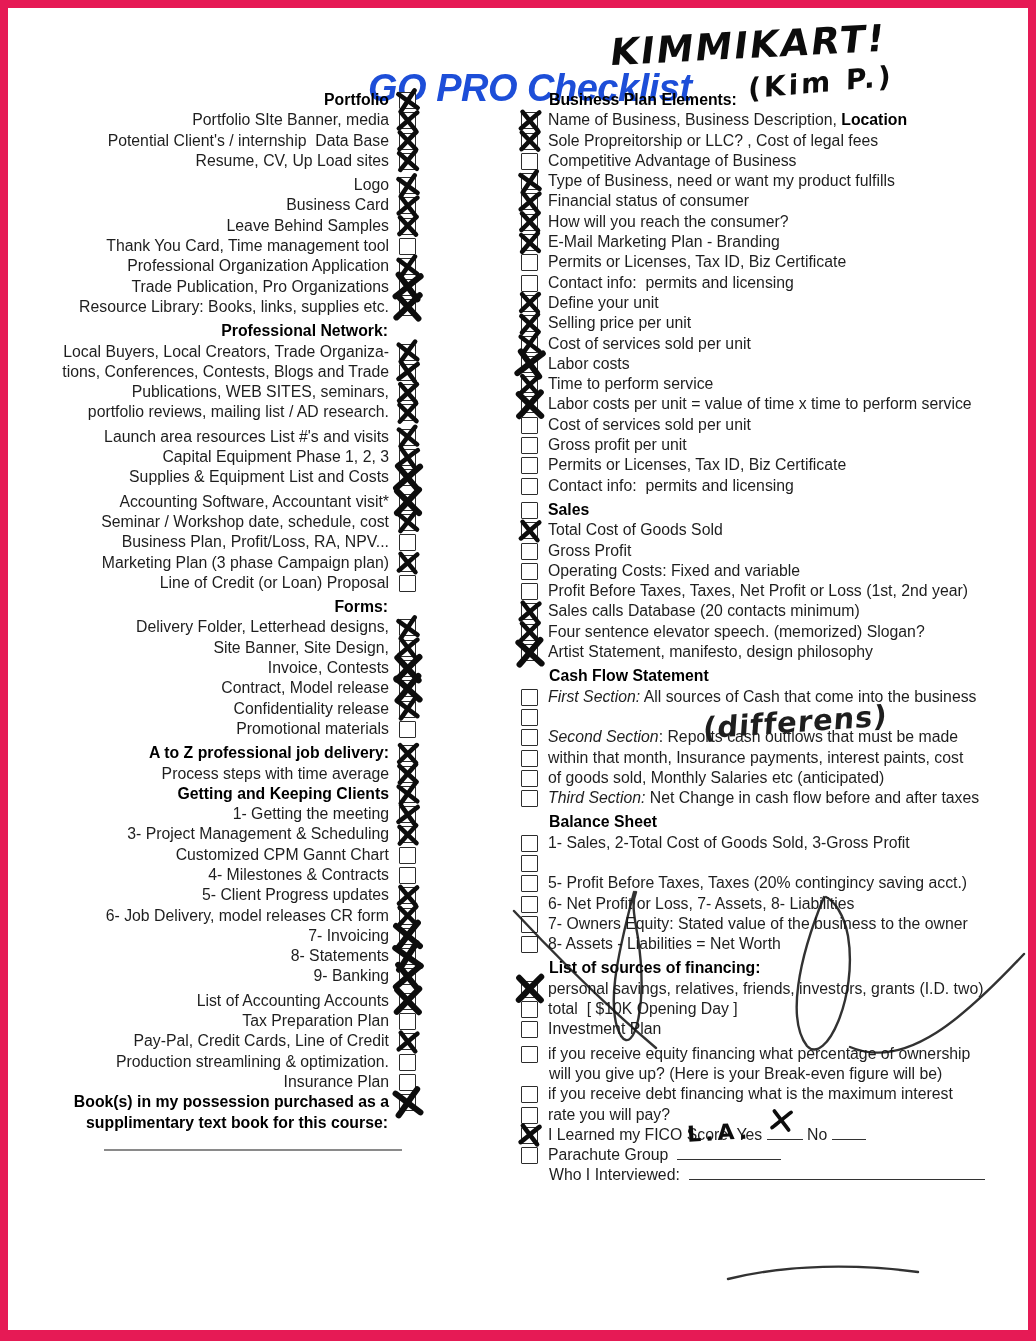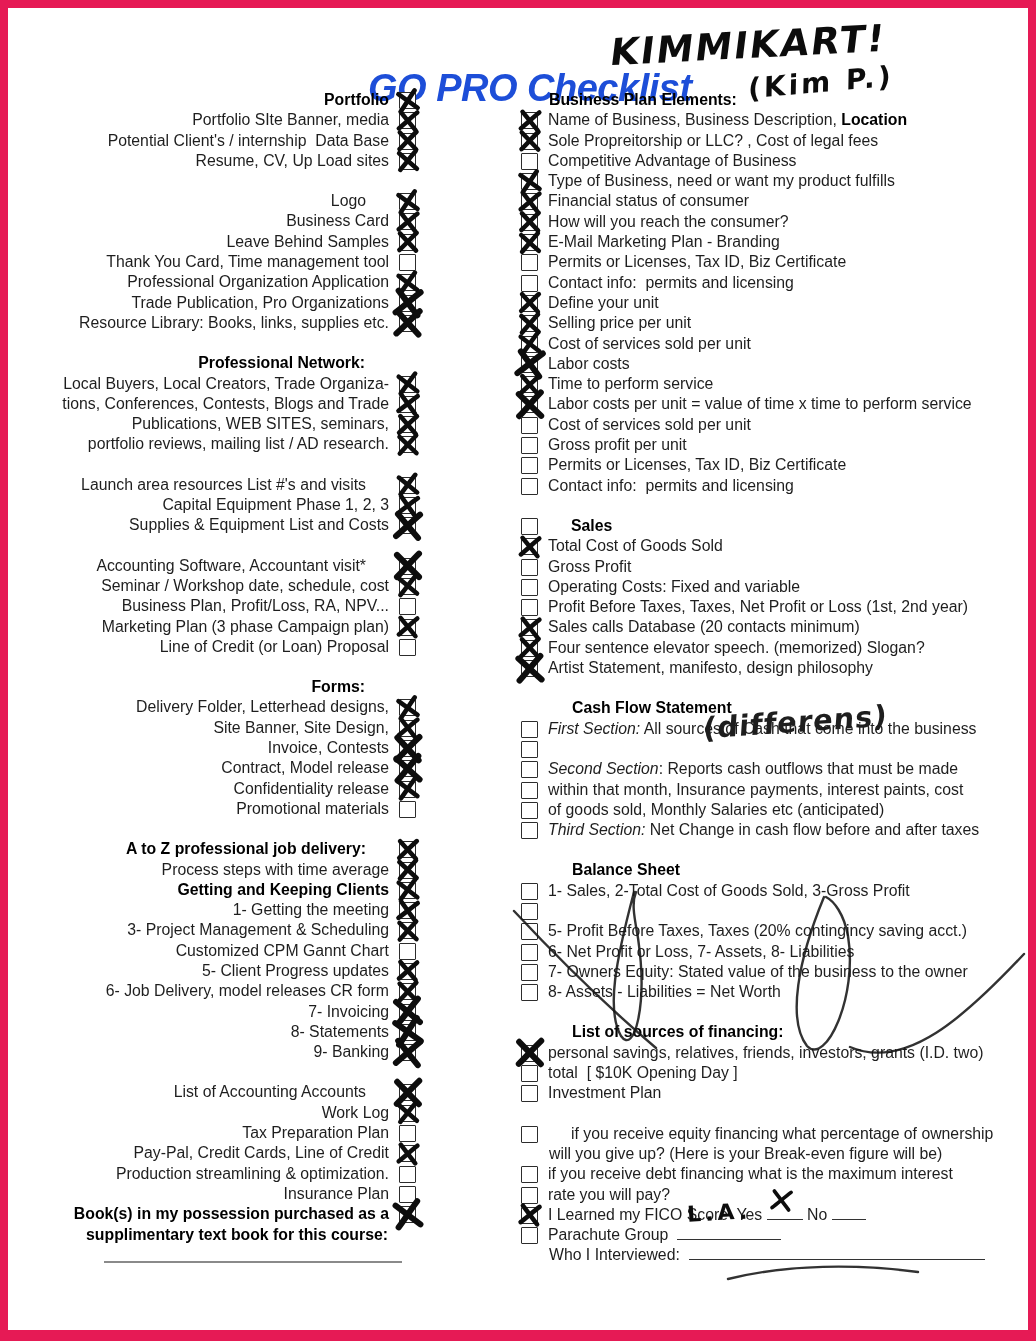--- a/index.html
+++ b/index.html
@@ -30,21 +30,21 @@
   }
   .hw-cash{
     position:absolute;left:695px;top:697px;font-size:29px;letter-spacing:1px;
     transform:rotate(-4deg) skewX(-8deg);white-space:pre;opacity:.92;
   }
   .col{position:absolute;top:82px;}
   .col-left{left:50px;width:358px;}
   .col-right{left:513px;width:488px;}
   .row{display:flex;align-items:flex-start;line-height:20.3px;min-height:20.3px;}
   .col-left .row{justify-content:flex-end;text-align:right;}
-  .row.gap{margin-top:20px;gap:23px;}
+  .row.gap{margin-top:4px;}
   .txt{font-size:15.8px;white-space:pre;}
   .txt .b,.b{font-weight:700;color:#000;}
   .bi{font-weight:700;color:#000;}
   .it{font-style:italic;}
   .box{
     position:relative;flex:none;
     width:15px;height:15px;
     border:1.7px solid #2c2c2c;border-radius:1px;
     margin-top:2px;background:#fff;
   }
@@ -371,20 +371,24 @@
             <path d="M4 4 C9 9 14 14 20 20"></path>
             <path d="M20 3 C14 9 9 15 4 20"></path>
           </svg>
         </span>
       </div>
       <div class="row">
         <span class="txt">Customized CPM Gannt Chart</span>
         <span class="box"></span>
       </div>
       <div class="row">
+        <span class="txt">4- Milestones &amp; Contracts</span>
+        <span class="box"></span>
+      </div>
+      <div class="row">
         <span class="txt">5- Client Progress updates</span>
         <span class="box">
           <svg viewBox="0 0 24 24" width="25" height="25" class="x-mark" style="transform: translate(-50%, -50%) rotate(5deg);">
             <path d="M4 4 C9 9 14 14 20 20"></path>
             <path d="M20 3 C14 9 9 15 4 20"></path>
           </svg>
         </span>
       </div>
       <div class="row">
         <span class="txt">6- Job Delivery, model releases CR form</span>
@@ -419,29 +423,20 @@
           <svg viewBox="0 0 24 24" width="33" height="33" class="x-mark" style="transform: translate(-50%, -50%) rotate(6deg);">
             <path d="M4 4 C9 9 14 14 20 20"></path>
             <path d="M20 3 C14 9 9 15 4 20"></path>
           </svg>
         </span>
       </div>
       <div class="row gap">
         <span class="txt">List of Accounting Accounts</span>
         <span class="box">
           <svg viewBox="0 0 24 24" width="33" height="33" class="x-mark" style="transform: translate(-50%, -50%) rotate(1deg);">
-            <path d="M4 4 C9 9 14 14 20 20"></path>
-            <path d="M20 3 C14 9 9 15 4 20"></path>
-          </svg>
-        </span>
-      </div>
-      <div class="row">
-        <span class="txt">Work Log</span>
-        <span class="box">
-          <svg viewBox="0 0 24 24" width="25" height="25" class="x-mark" style="transform: translate(-50%, -50%) rotate(-4deg);">
             <path d="M4 4 C9 9 14 14 20 20"></path>
             <path d="M20 3 C14 9 9 15 4 20"></path>
           </svg>
         </span>
       </div>
       <div class="row">
         <span class="txt">Tax Preparation Plan</span>
         <span class="box"></span>
       </div>
       <div class="row">

